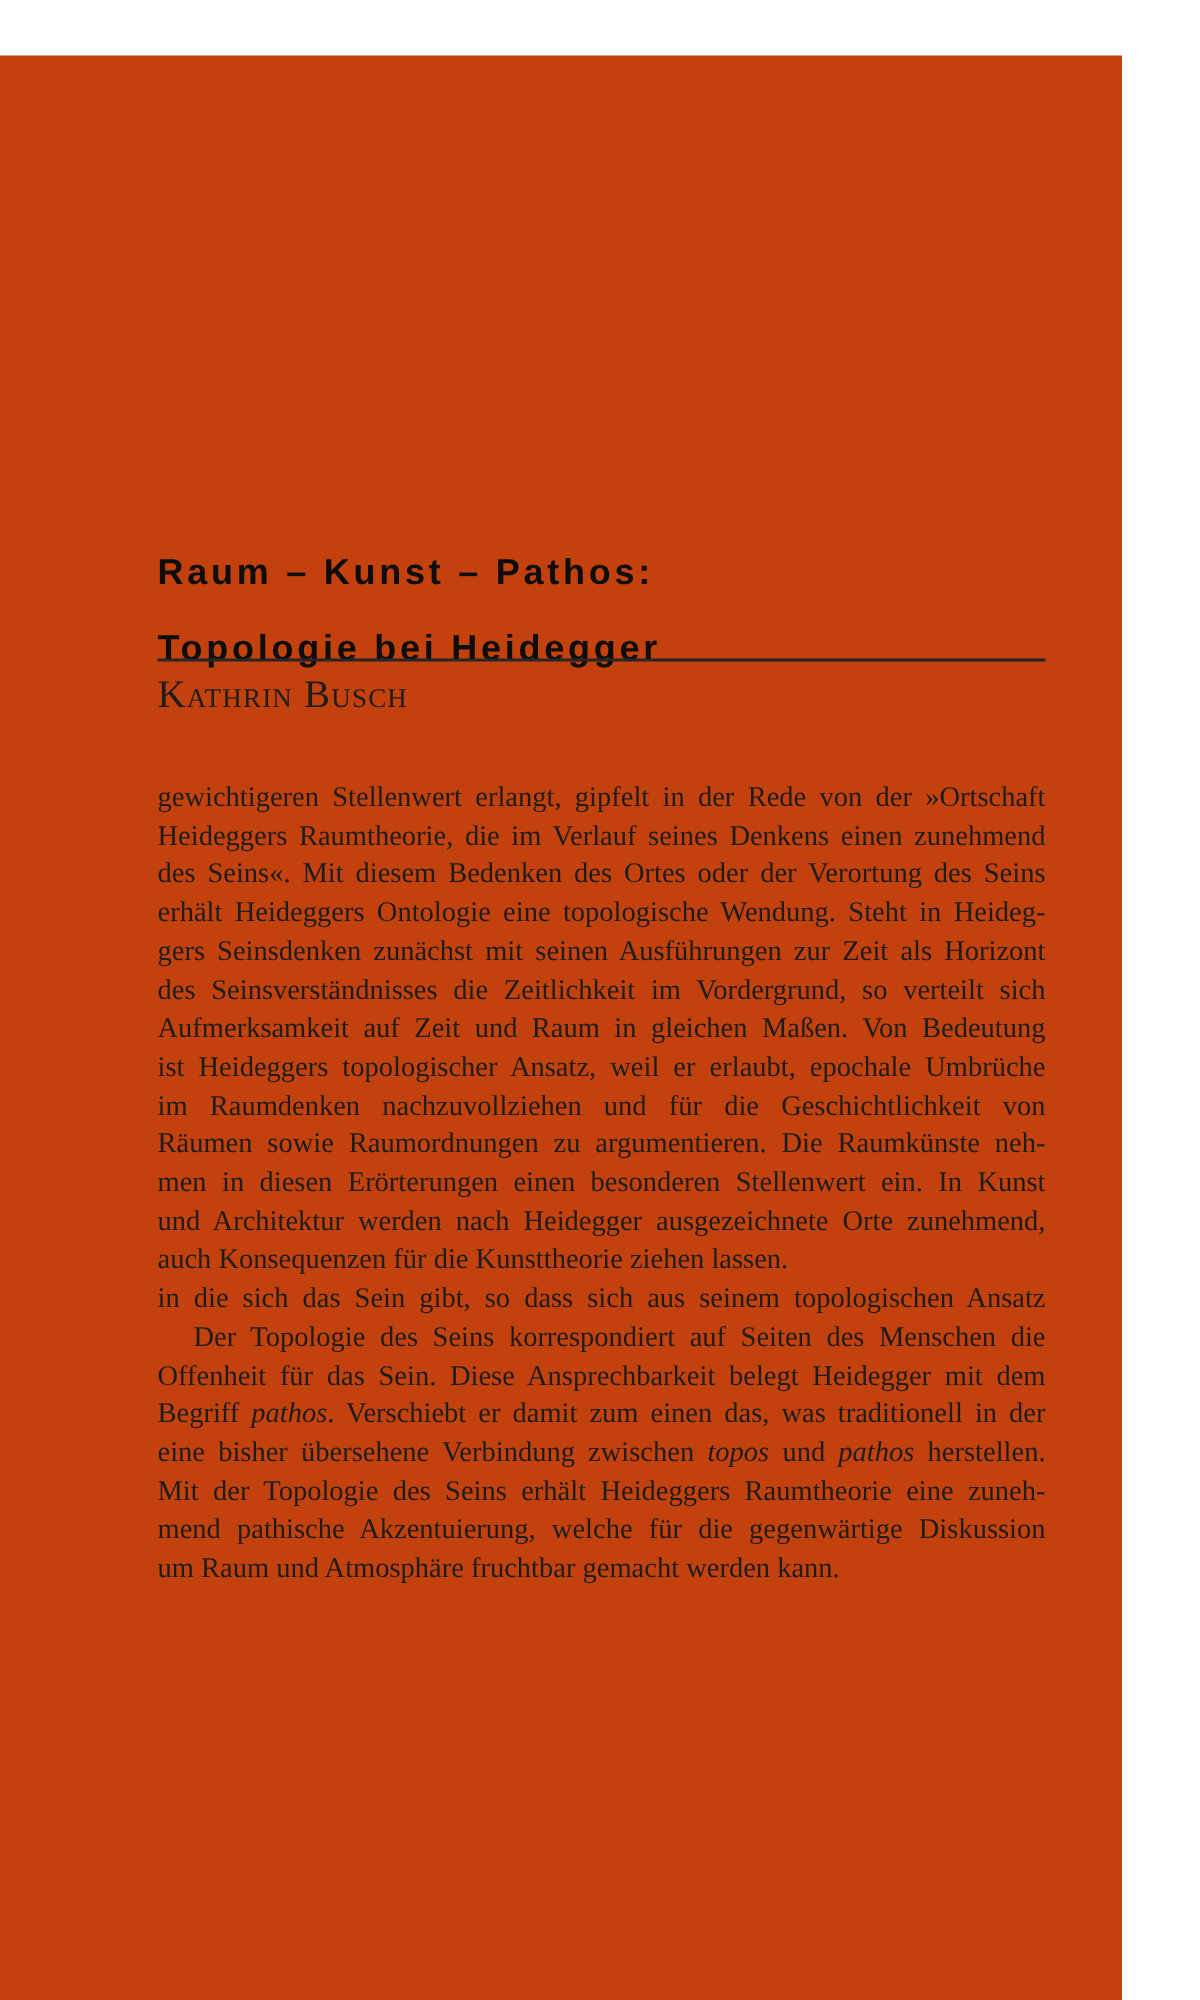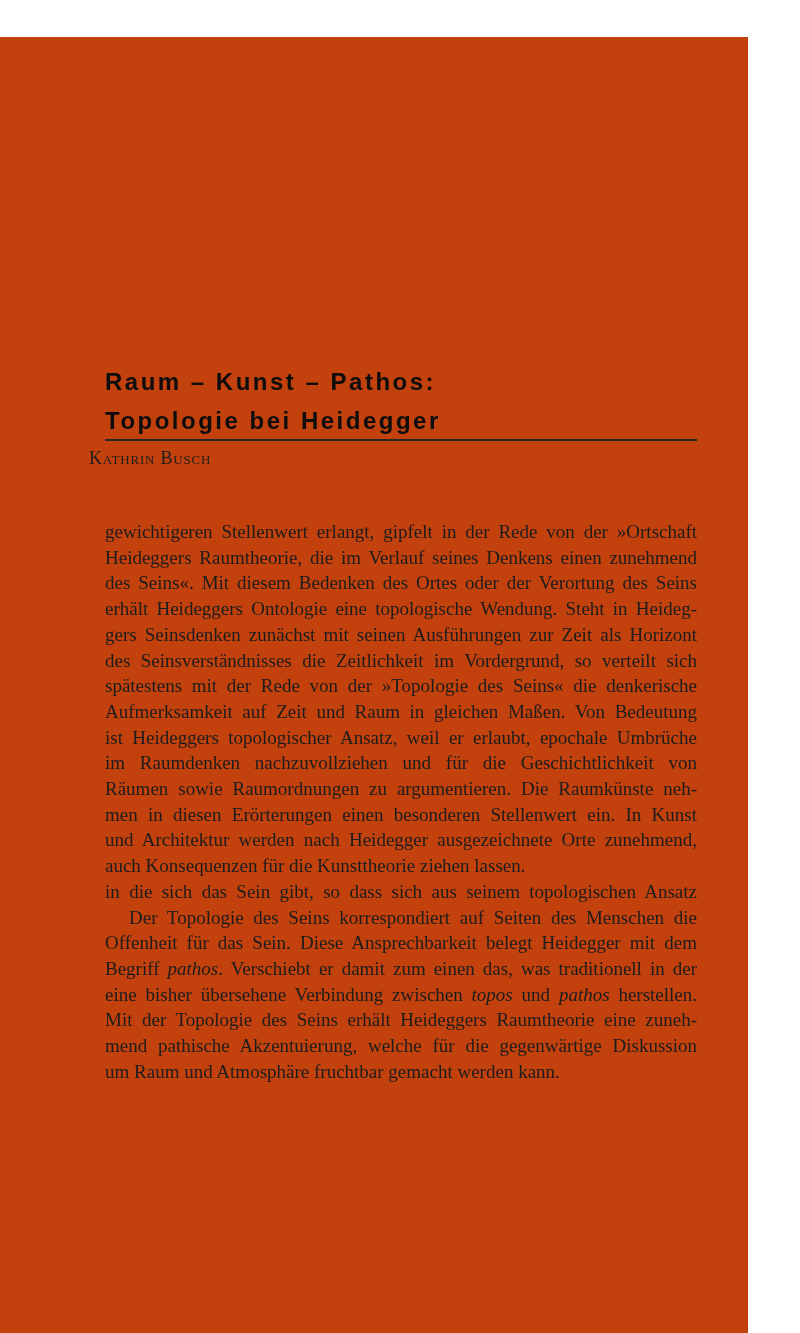--- a/index.html
+++ b/index.html
@@ -21,36 +21,36 @@
     position: absolute;
     left: 105px;
     font-family: "Liberation Sans", sans-serif;
     font-weight: bold;
     font-size: 24px;
     letter-spacing: 2.5px;
     color: #0d0d0d;
     white-space: nowrap;
   }
   .title-line-1 { top: 331px; }
-  .title-line-2 { top: 370px; }
+  .title-line-2 { top: 382px; }
   .title-rule {
     position: absolute;
     top: 402px;
     left: 105px;
     width: 592px;
     height: 2px;
     background: #262626;
   }
   .author {
     position: absolute;
     top: 411px;
-    left: 89px;
+    left: 105px;
     font-family: "Liberation Serif", serif;
     font-variant: small-caps;
-    font-size: 18px;
+    font-size: 26px;
     letter-spacing: 0.8px;
     color: #1d1d1d;
     white-space: nowrap;
   }
   .body-text {
     position: absolute;
     top: 482px;
     left: 105px;
     width: 592px;
     font-family: "Liberation Serif", serif;
@@ -97,21 +97,20 @@
 
   <div class="author">Kathrin Busch</div>
 
   <div class="body-text">
       <div class="line"><span>gewichtigeren Stellenwert erlangt, gipfelt in der Rede von der »Ortschaft</span></div>
       <div class="line"><span>Heideggers Raumtheorie, die im Verlauf seines Denkens einen zunehmend</span></div>
       <div class="line"><span>des Seins«. Mit diesem Bedenken des Ortes oder der Verortung des Seins</span></div>
       <div class="line"><span>erhält Heideggers Ontologie eine topologische Wendung. Steht in Heideg-</span></div>
       <div class="line"><span>gers Seinsdenken zunächst mit seinen Ausführungen zur Zeit als Horizont</span></div>
       <div class="line"><span>des Seinsverständnisses die Zeitlichkeit im Vordergrund, so verteilt sich</span></div>
-      <div class="line"><span>spätestens mit der Rede von der »Topologie des Seins« die denkerische</span></div>
       <div class="line"><span>Aufmerksamkeit auf Zeit und Raum in gleichen Maßen. Von Bedeutung</span></div>
       <div class="line"><span>ist Heideggers topologischer Ansatz, weil er erlaubt, epochale Umbrüche</span></div>
       <div class="line"><span>im Raumdenken nachzuvollziehen und für die Geschichtlichkeit von</span></div>
       <div class="line"><span>Räumen sowie Raumordnungen zu argumentieren. Die Raumkünste neh-</span></div>
       <div class="line"><span>men in diesen Erörterungen einen besonderen Stellenwert ein. In Kunst</span></div>
       <div class="line"><span>und Architektur werden nach Heidegger ausgezeichnete Orte zunehmend,</span></div>
       <div class="line last"><span>auch Konsequenzen für die Kunsttheorie ziehen lassen.</span></div>
       <div class="line"><span>in die sich das Sein gibt, so dass sich aus seinem topologischen Ansatz</span></div>
       <div class="line indent"><span>Der Topologie des Seins korrespondiert auf Seiten des Menschen die</span></div>
       <div class="line"><span>Offenheit für das Sein. Diese Ansprechbarkeit belegt Heidegger mit dem</span></div>

